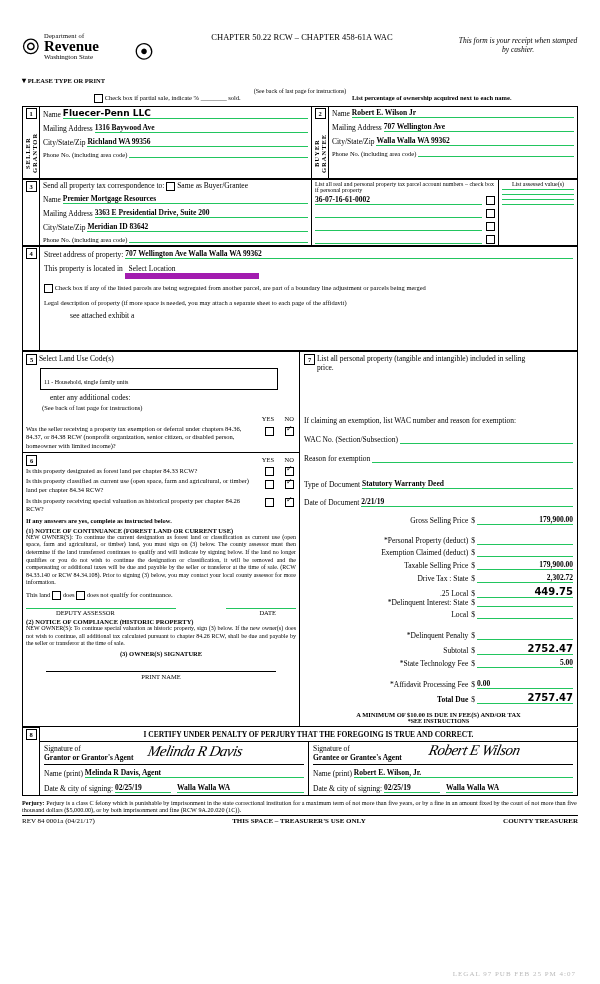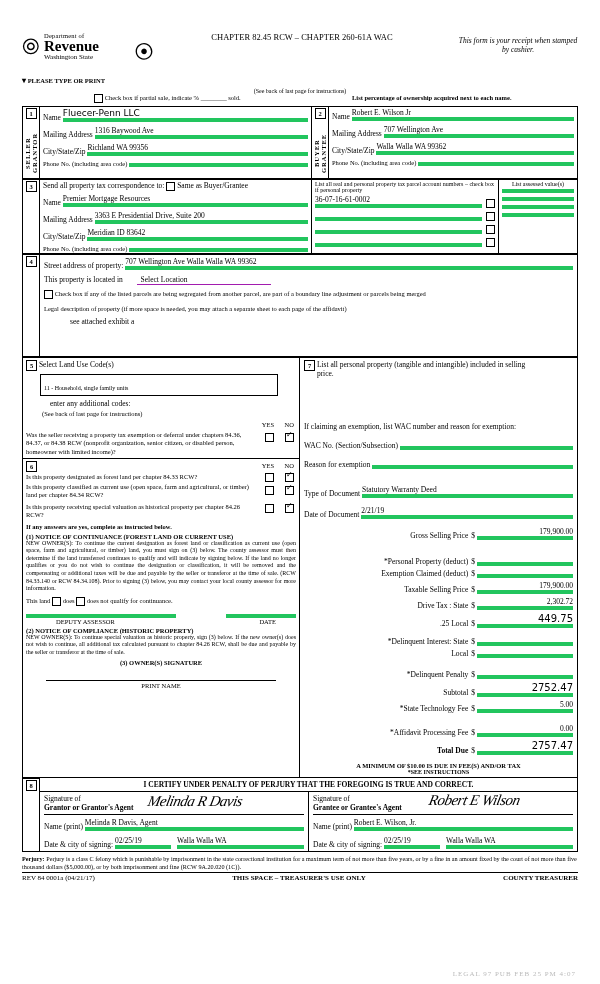--- a/index.html
+++ b/index.html
@@ -26,32 +26,32 @@
 
   .partialrow{position:relative;height:11px;font-size:6.5px;}
   .partialrow .l{position:absolute;left:72px;top:0;}
   .partialrow .r{position:absolute;left:330px;top:0;font-weight:bold;}
 
   table.grid{border-collapse:collapse;width:100%;}
   .bx{border:1px solid #000;}
 
   .secnum{display:inline-block;border:1px solid #000;width:9px;height:9px;line-height:9px;text-align:center;font-size:6.5px;font-weight:bold;vertical-align:top;}
   .val{font-family:"Liberation Serif",serif;font-size:7.5px;}
-  .ul{border-bottom:1px solid #a21caf;display:inline-block;margin-left:12px;}
+  .ul{border-bottom:6px solid #a21caf;display:inline-block;}
 
   .vert{writing-mode:vertical-rl;transform:rotate(180deg);font-size:6.5px;font-weight:bold;letter-spacing:1px;text-align:center;}
 
   .cb{display:inline-block;width:7px;height:7px;border:1px solid #000;vertical-align:middle;position:relative;}
   .cb.chk::after{content:"\2713";position:absolute;left:0px;top:-3px;font-size:8px;line-height:8px;}
 
   .tiny{font-size:6px;}
   .sm{font-size:6.5px;}
   .md{font-size:7.5px;}
 
-  .blank{border-bottom:4px solid #22c55e;flex:1;}
+  .blank{border-bottom:1px solid #22c55e;flex:1;font-weight:bold;}
 
   .row{display:flex;align-items:flex-end;}
 
   .hand{font-family:"DejaVu Sans",sans-serif;font-size:9px;}
 
   .sigimg{font-family:"Liberation Serif",serif;font-style:italic;font-size:15px;letter-spacing:-.5px;transform:skewX(-12deg);}
   .perj{font-size:6.2px;line-height:7.4px;}
   .revline{display:flex;justify-content:space-between;font-size:7px;font-weight:bold;border-top:1px solid #000;padding-top:1px;margin-top:2px;}
   .wm{position:absolute;right:24px;bottom:6px;font-size:7px;color:#bbb;letter-spacing:1px;}
 </style>
@@ -63,21 +63,21 @@
 
     <div class="hdr">
       <div class="logo">
         <div class="swirl">⦾</div>
         <div class="dept">Department of</div>
         <div class="rev">Revenue</div>
         <div class="wa">Washington State</div>
         <div class="swirl2">⦿</div>
       </div>
       <div class="titleblk">
-        <div class="t2">CHAPTER 82.45 RCW – CHAPTER 260-61A WAC</div>
+        <div class="t2">CHAPTER 50.22 RCW – CHAPTER 458-61A WAC</div>
       </div>
       <div class="receipt">
         <span>This form is your receipt when stamped by cashier.</span>
       </div>
       <div class="pleasetype">
         <span style="font-size:8px">▾</span> <span>PLEASE TYPE OR PRINT</span>
       </div>
     </div>
 
     <div class="seeback">(See back of last page for instructions)</div>
@@ -335,21 +335,21 @@
             <span>Date of Document</span>&nbsp;
             <span class="blank"><span class="val">2/21/19</span></span>
           </div>
 
           <div style="margin-top:8px">
             <div class="row md" style="margin-top:3px">
                   <span style="flex:1;text-align:right;padding-right:3px;">Gross Selling Price</span>
                   <span style="padding-right:2px">$</span>
                   <span class="blank" style="max-width:96px;text-align:right;"><span class="val">179,900.00</span></span>
                 </div>
-            <div class="row md" style="margin-top:17px">
+            <div class="row md" style="margin-top:11px">
                   <span style="flex:1;text-align:right;padding-right:3px;">*Personal Property (deduct)</span>
                   <span style="padding-right:2px">$</span>
                   <span class="blank" style="max-width:96px;text-align:right;"><span class="val"></span></span>
                 </div>
             <div class="row md" style="margin-top:3px">
                   <span style="flex:1;text-align:right;padding-right:3px;">Exemption Claimed (deduct)</span>
                   <span style="padding-right:2px">$</span>
                   <span class="blank" style="max-width:96px;text-align:right;"><span class="val"></span></span>
                 </div>
             <div class="row md" style="margin-top:3px">
@@ -360,21 +360,21 @@
             <div class="row md" style="margin-top:3px">
                   <span style="flex:1;text-align:right;padding-right:3px;">Drive Tax : State</span>
                   <span style="padding-right:2px">$</span>
                   <span class="blank" style="max-width:96px;text-align:right;"><span class="val">2,302.72</span></span>
                 </div>
             <div class="row md" style="margin-top:3px">
                   <span style="flex:1;text-align:right;padding-right:3px;">.25  Local</span>
                   <span style="padding-right:2px">$</span>
                   <span class="blank" style="max-width:96px;text-align:right;"><span class="val hand" style="font-size:10px">449.75</span></span>
                 </div>
-            <div class="row md" style="margin-top:9px">
+            <div class="row md" style="margin-top:0">
                   <span style="flex:1;text-align:right;padding-right:3px;">*Delinquent Interest: State</span>
                   <span style="padding-right:2px">$</span>
                   <span class="blank" style="max-width:96px;text-align:right;"><span class="val"></span></span>
                 </div>
             <div class="row md" style="margin-top:3px">
                   <span style="flex:1;text-align:right;padding-right:3px;">Local</span>
                   <span style="padding-right:2px">$</span>
                   <span class="blank" style="max-width:96px;text-align:right;"><span class="val"></span></span>
                 </div>
             <div class="row md" style="margin-top:12px">
@@ -388,21 +388,21 @@
                   <span class="blank" style="max-width:96px;text-align:right;"><span class="val hand" style="font-size:10px">2752.47</span></span>
                 </div>
             <div class="row md" style="margin-top:3px">
                   <span style="flex:1;text-align:right;padding-right:3px;">*State Technology Fee</span>
                   <span style="padding-right:2px">$</span>
                   <span class="blank" style="max-width:96px;text-align:right;"><span class="val">5.00</span></span>
                 </div>
             <div class="row md" style="margin-top:11px">
                   <span style="flex:1;text-align:right;padding-right:3px;">*Affidavit Processing Fee</span>
                   <span style="padding-right:2px">$</span>
-                  <span class="blank" style="max-width:96px;text-align:right;"><span class="val">0.00</span></span>
+                  <span class="blank" style="max-width:96px;text-align:left;"><span class="val">0.00</span></span>
                 </div>
             <div class="row md" style="margin-top:3px">
                   <span style="flex:1;text-align:right;padding-right:3px;font-weight:bold">Total Due</span>
                   <span style="padding-right:2px">$</span>
                   <span class="blank" style="max-width:96px;text-align:right;"><span class="val hand" style="font-size:10px">2757.47</span></span>
                 </div>
           </div>
           <div class="sm" style="text-align:center;margin-top:7px;font-weight:bold;">A MINIMUM OF $10.00 IS DUE IN FEE(S) AND/OR TAX</div>
           <div class="tiny" style="text-align:center;font-weight:bold;">*SEE INSTRUCTIONS</div>
         </td>

